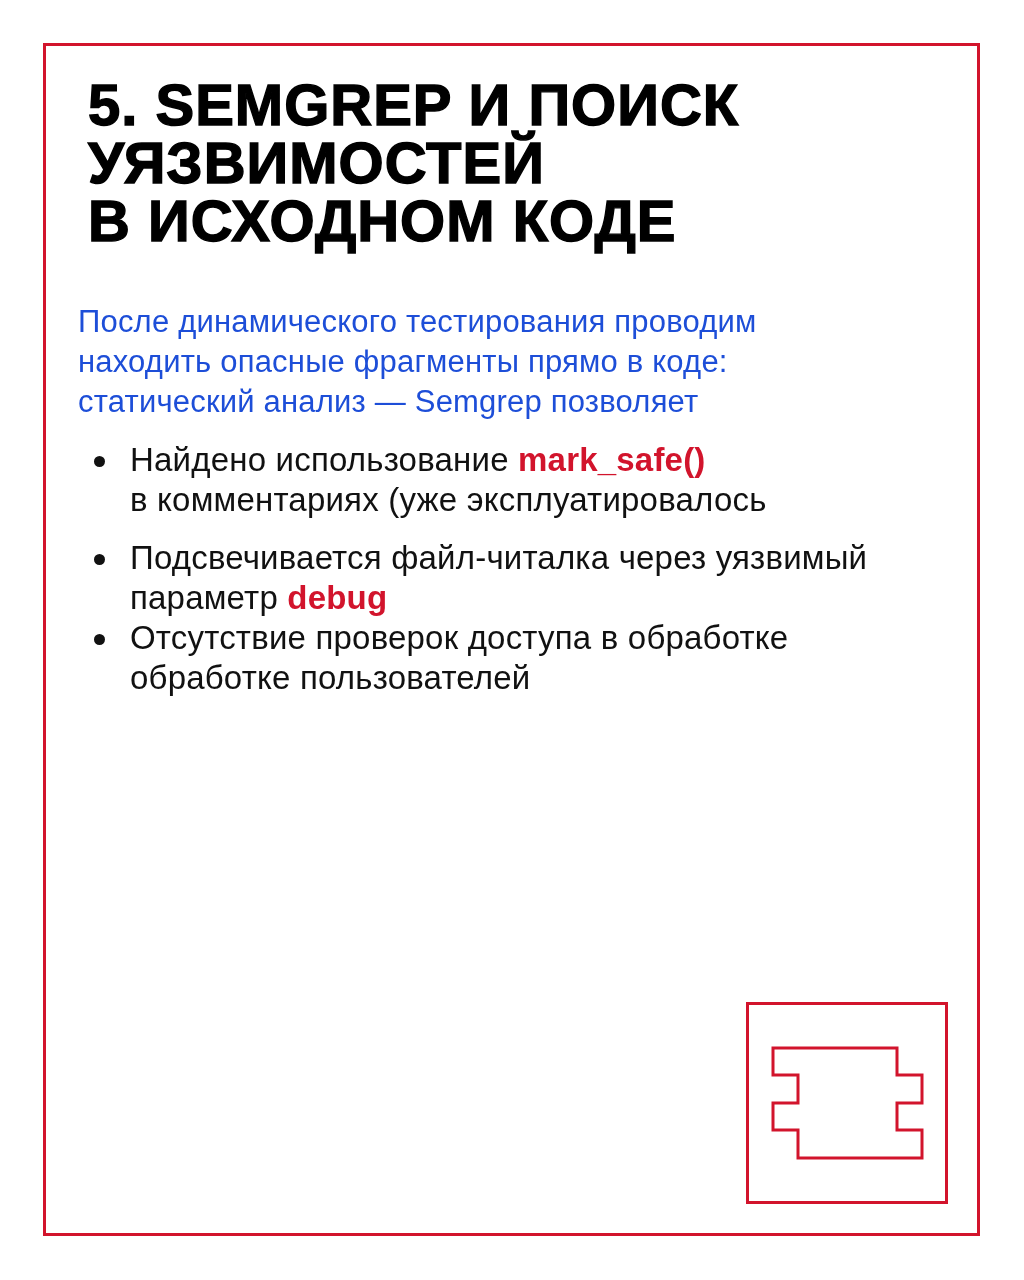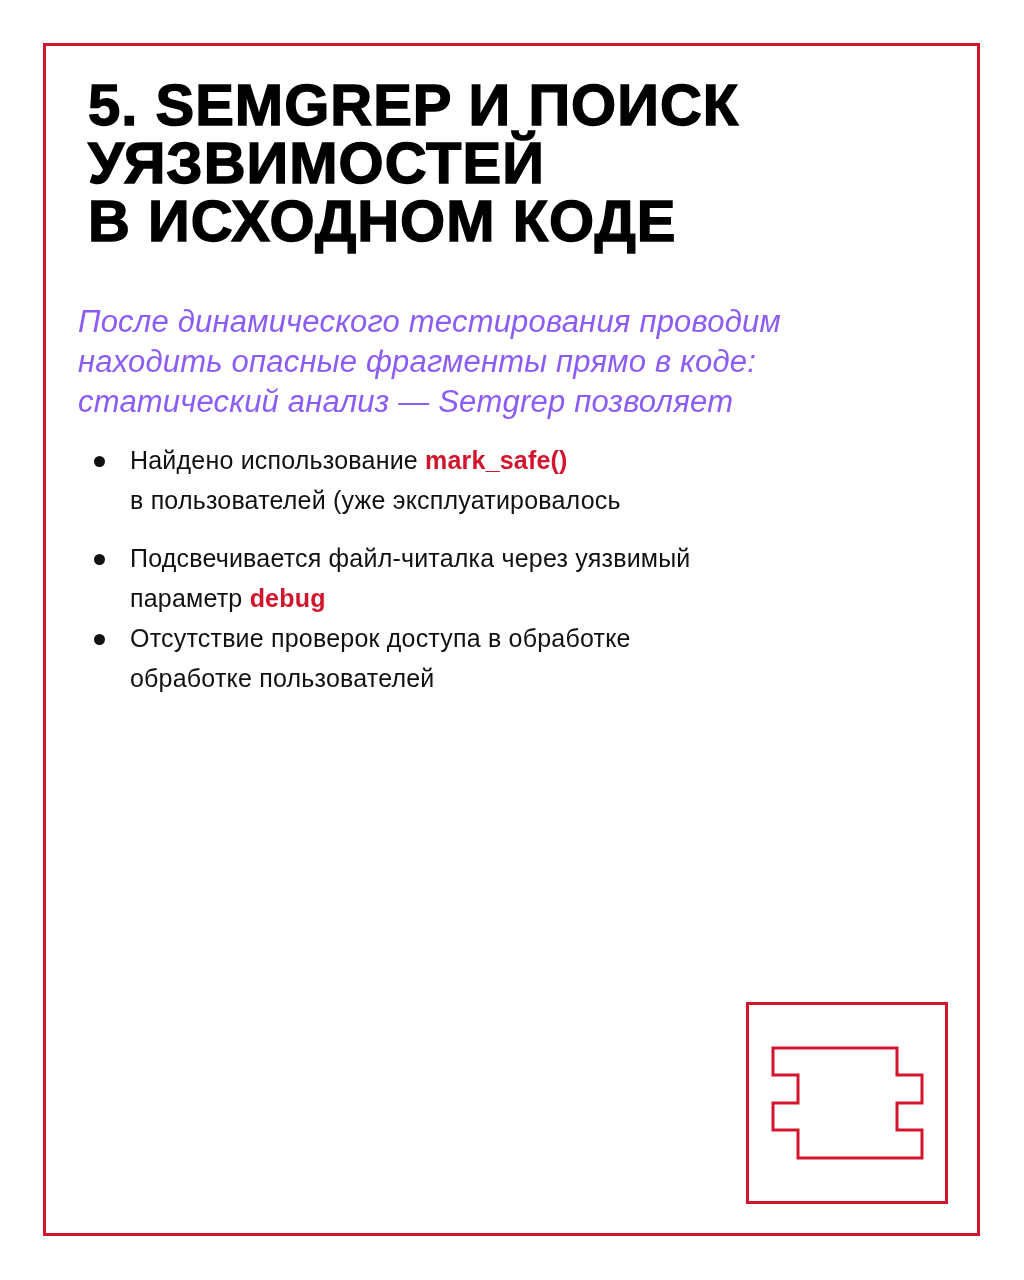--- a/index.html
+++ b/index.html
@@ -39,34 +39,33 @@
     }
     .title span { display: block; }
     .intro {
       position: absolute;
       left: 78px;
       top: 302px;
       width: 860px;
       margin: 0;
       font-size: 31px;
       line-height: 40px;
-      color: #8b5cf6;
+      color: #1d4ed8;
       letter-spacing: 0.2px;
-      font-style: italic;
     }
     .intro span { display: block; white-space: nowrap; }
     .list {
       position: absolute;
       left: 94px;
       top: 440px;
       width: 870px;
       margin: 0;
       padding: 0;
       list-style: none;
-      font-size: 25px;
+      font-size: 33px;
       line-height: 40px;
       color: #111111;
       letter-spacing: 0.2px;
     }
     .list li {
       position: relative;
       padding-left: 36px;
     }
     .list li .bullet {
       position: absolute;
@@ -106,21 +105,21 @@
   <span>находить опасные фрагменты прямо в коде:</span>
   <span>статический анализ — Semgrep позволяет</span>
 </p>
 
 <ul class="list">
   <li style="margin-bottom:18px;">
     <span class="bullet"></span>
     <span class="line">
       <span>Найдено использование </span><span class="hl">mark_safe()</span>
     </span>
-    <span class="line">в пользователей (уже эксплуатировалось</span>
+    <span class="line">в комментариях (уже эксплуатировалось</span>
   </li>
   <li style="">
     <span class="bullet"></span>
     <span class="line">Подсвечивается файл-читалка через уязвимый</span>
     <span class="line">
       <span>параметр </span><span class="hl">debug</span>
     </span>
   </li>
   <li>
     <span class="bullet"></span>

